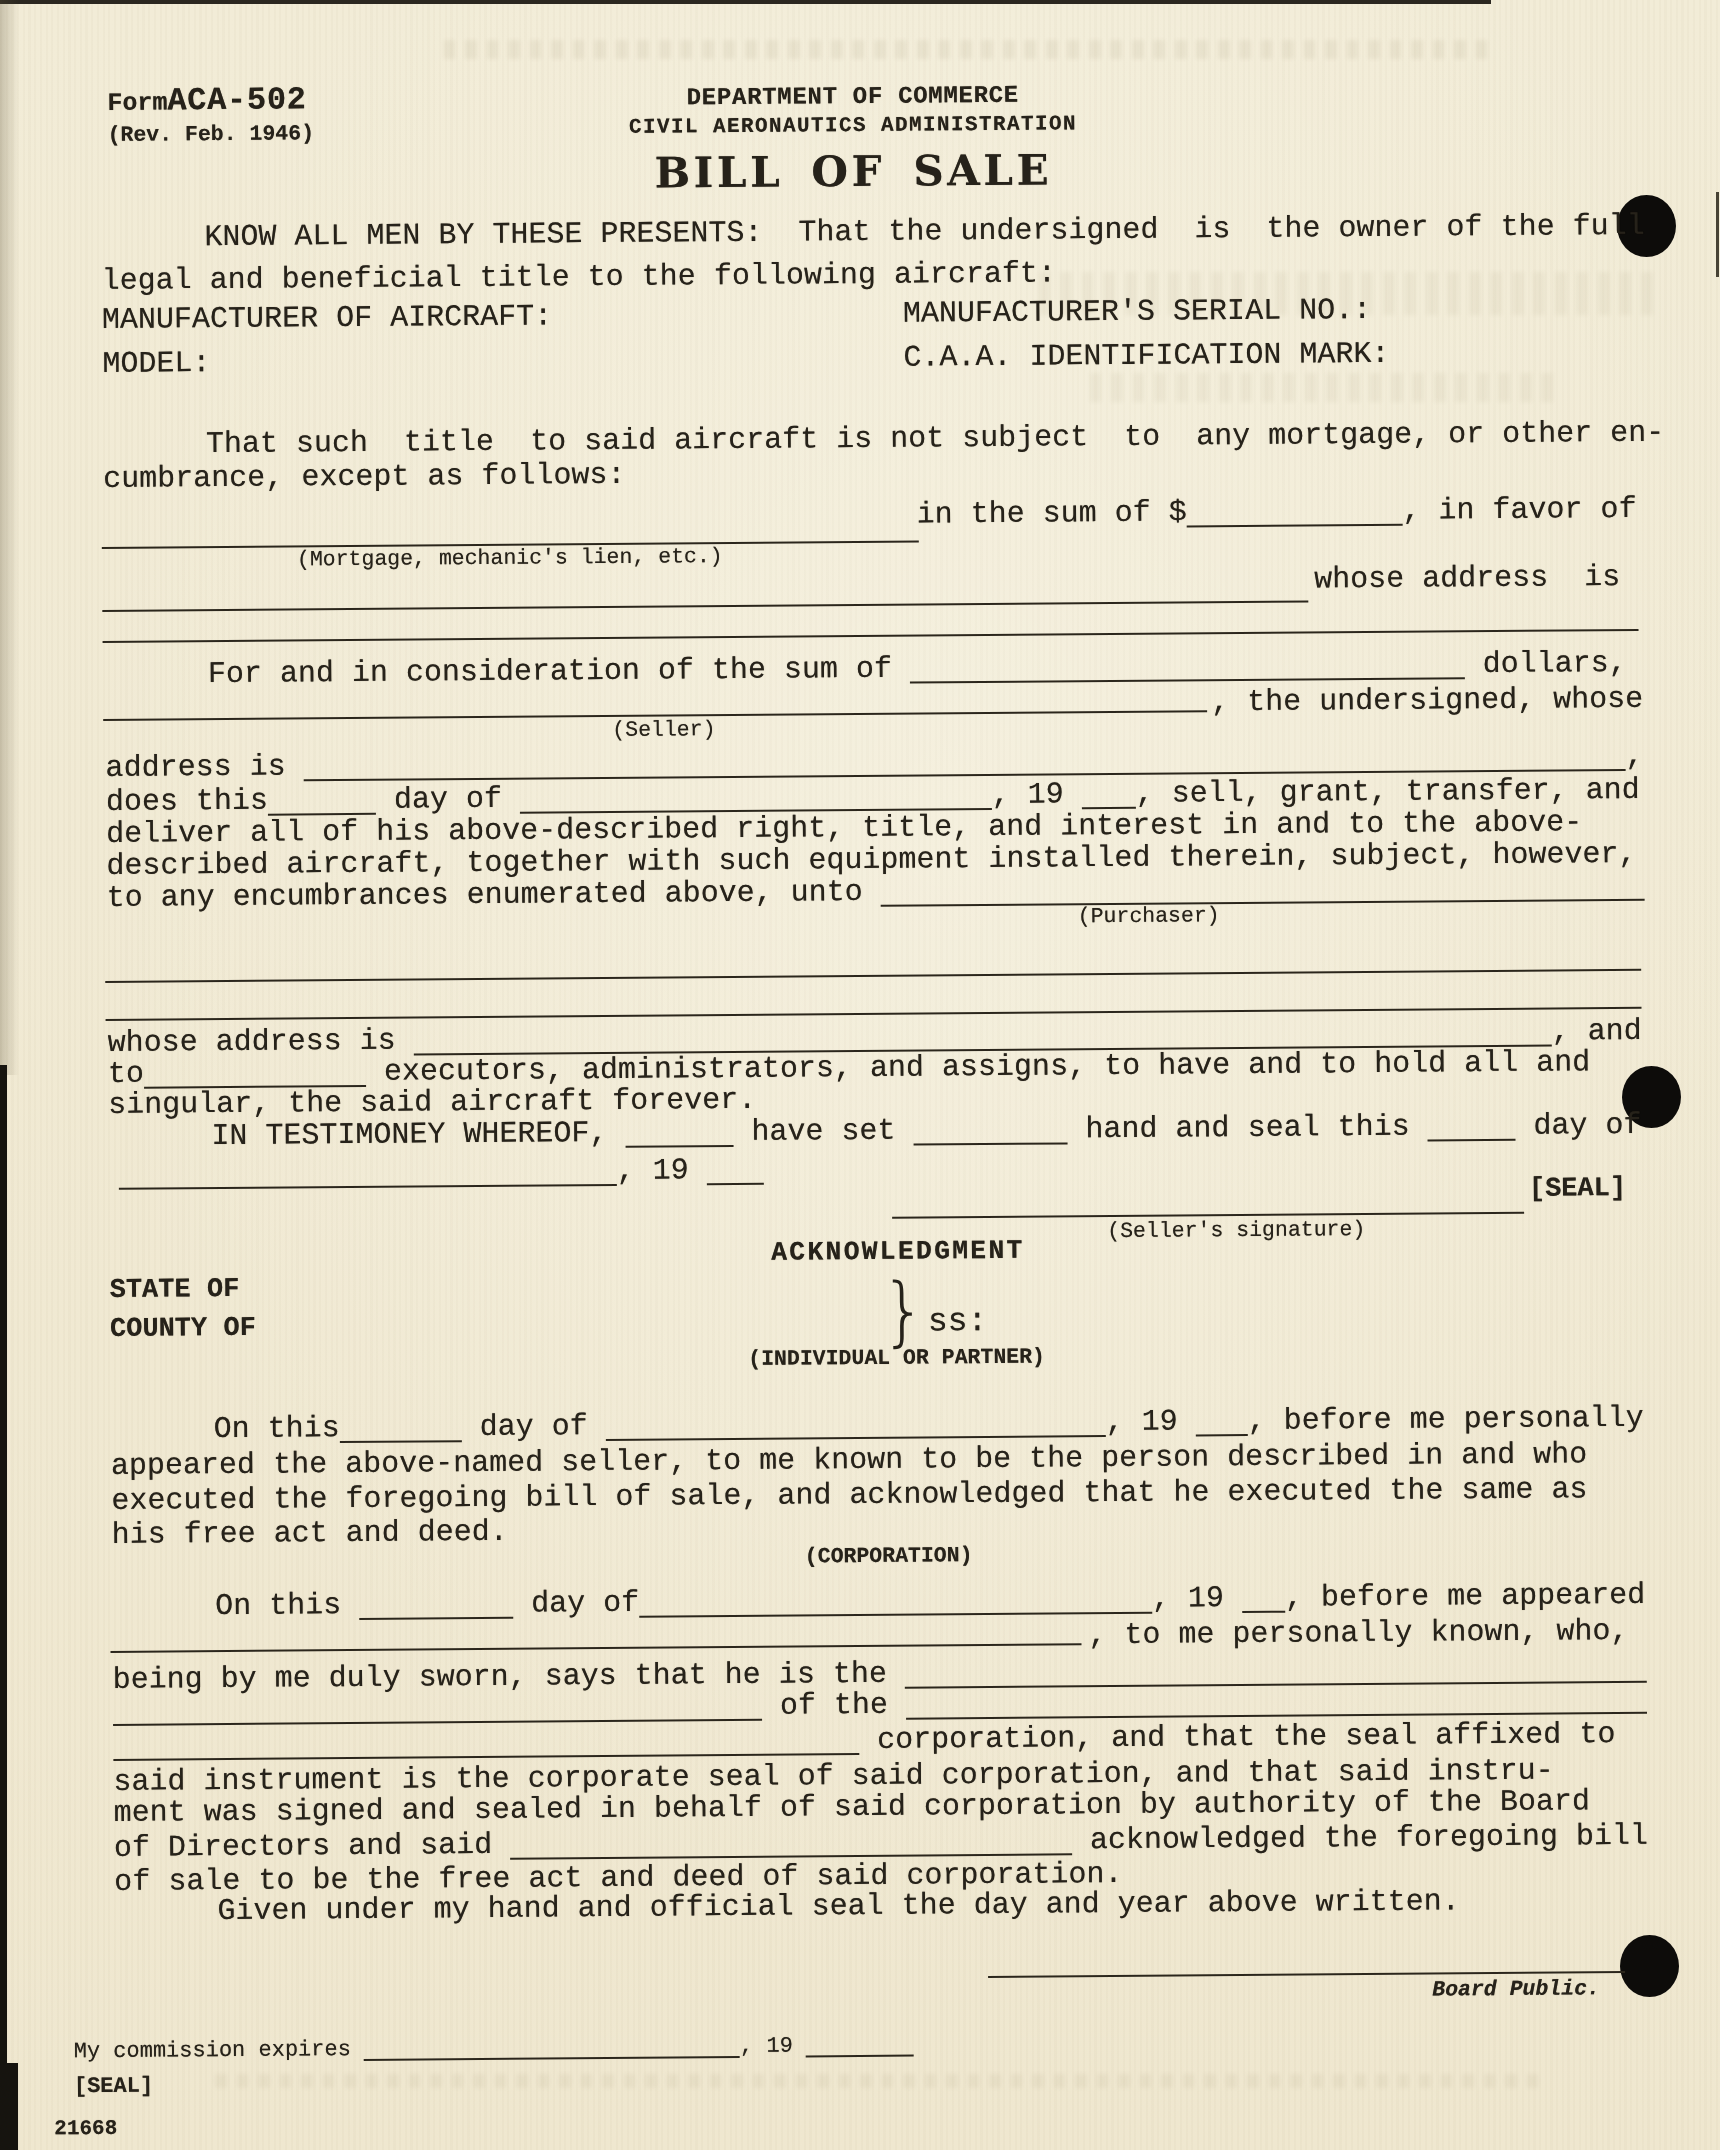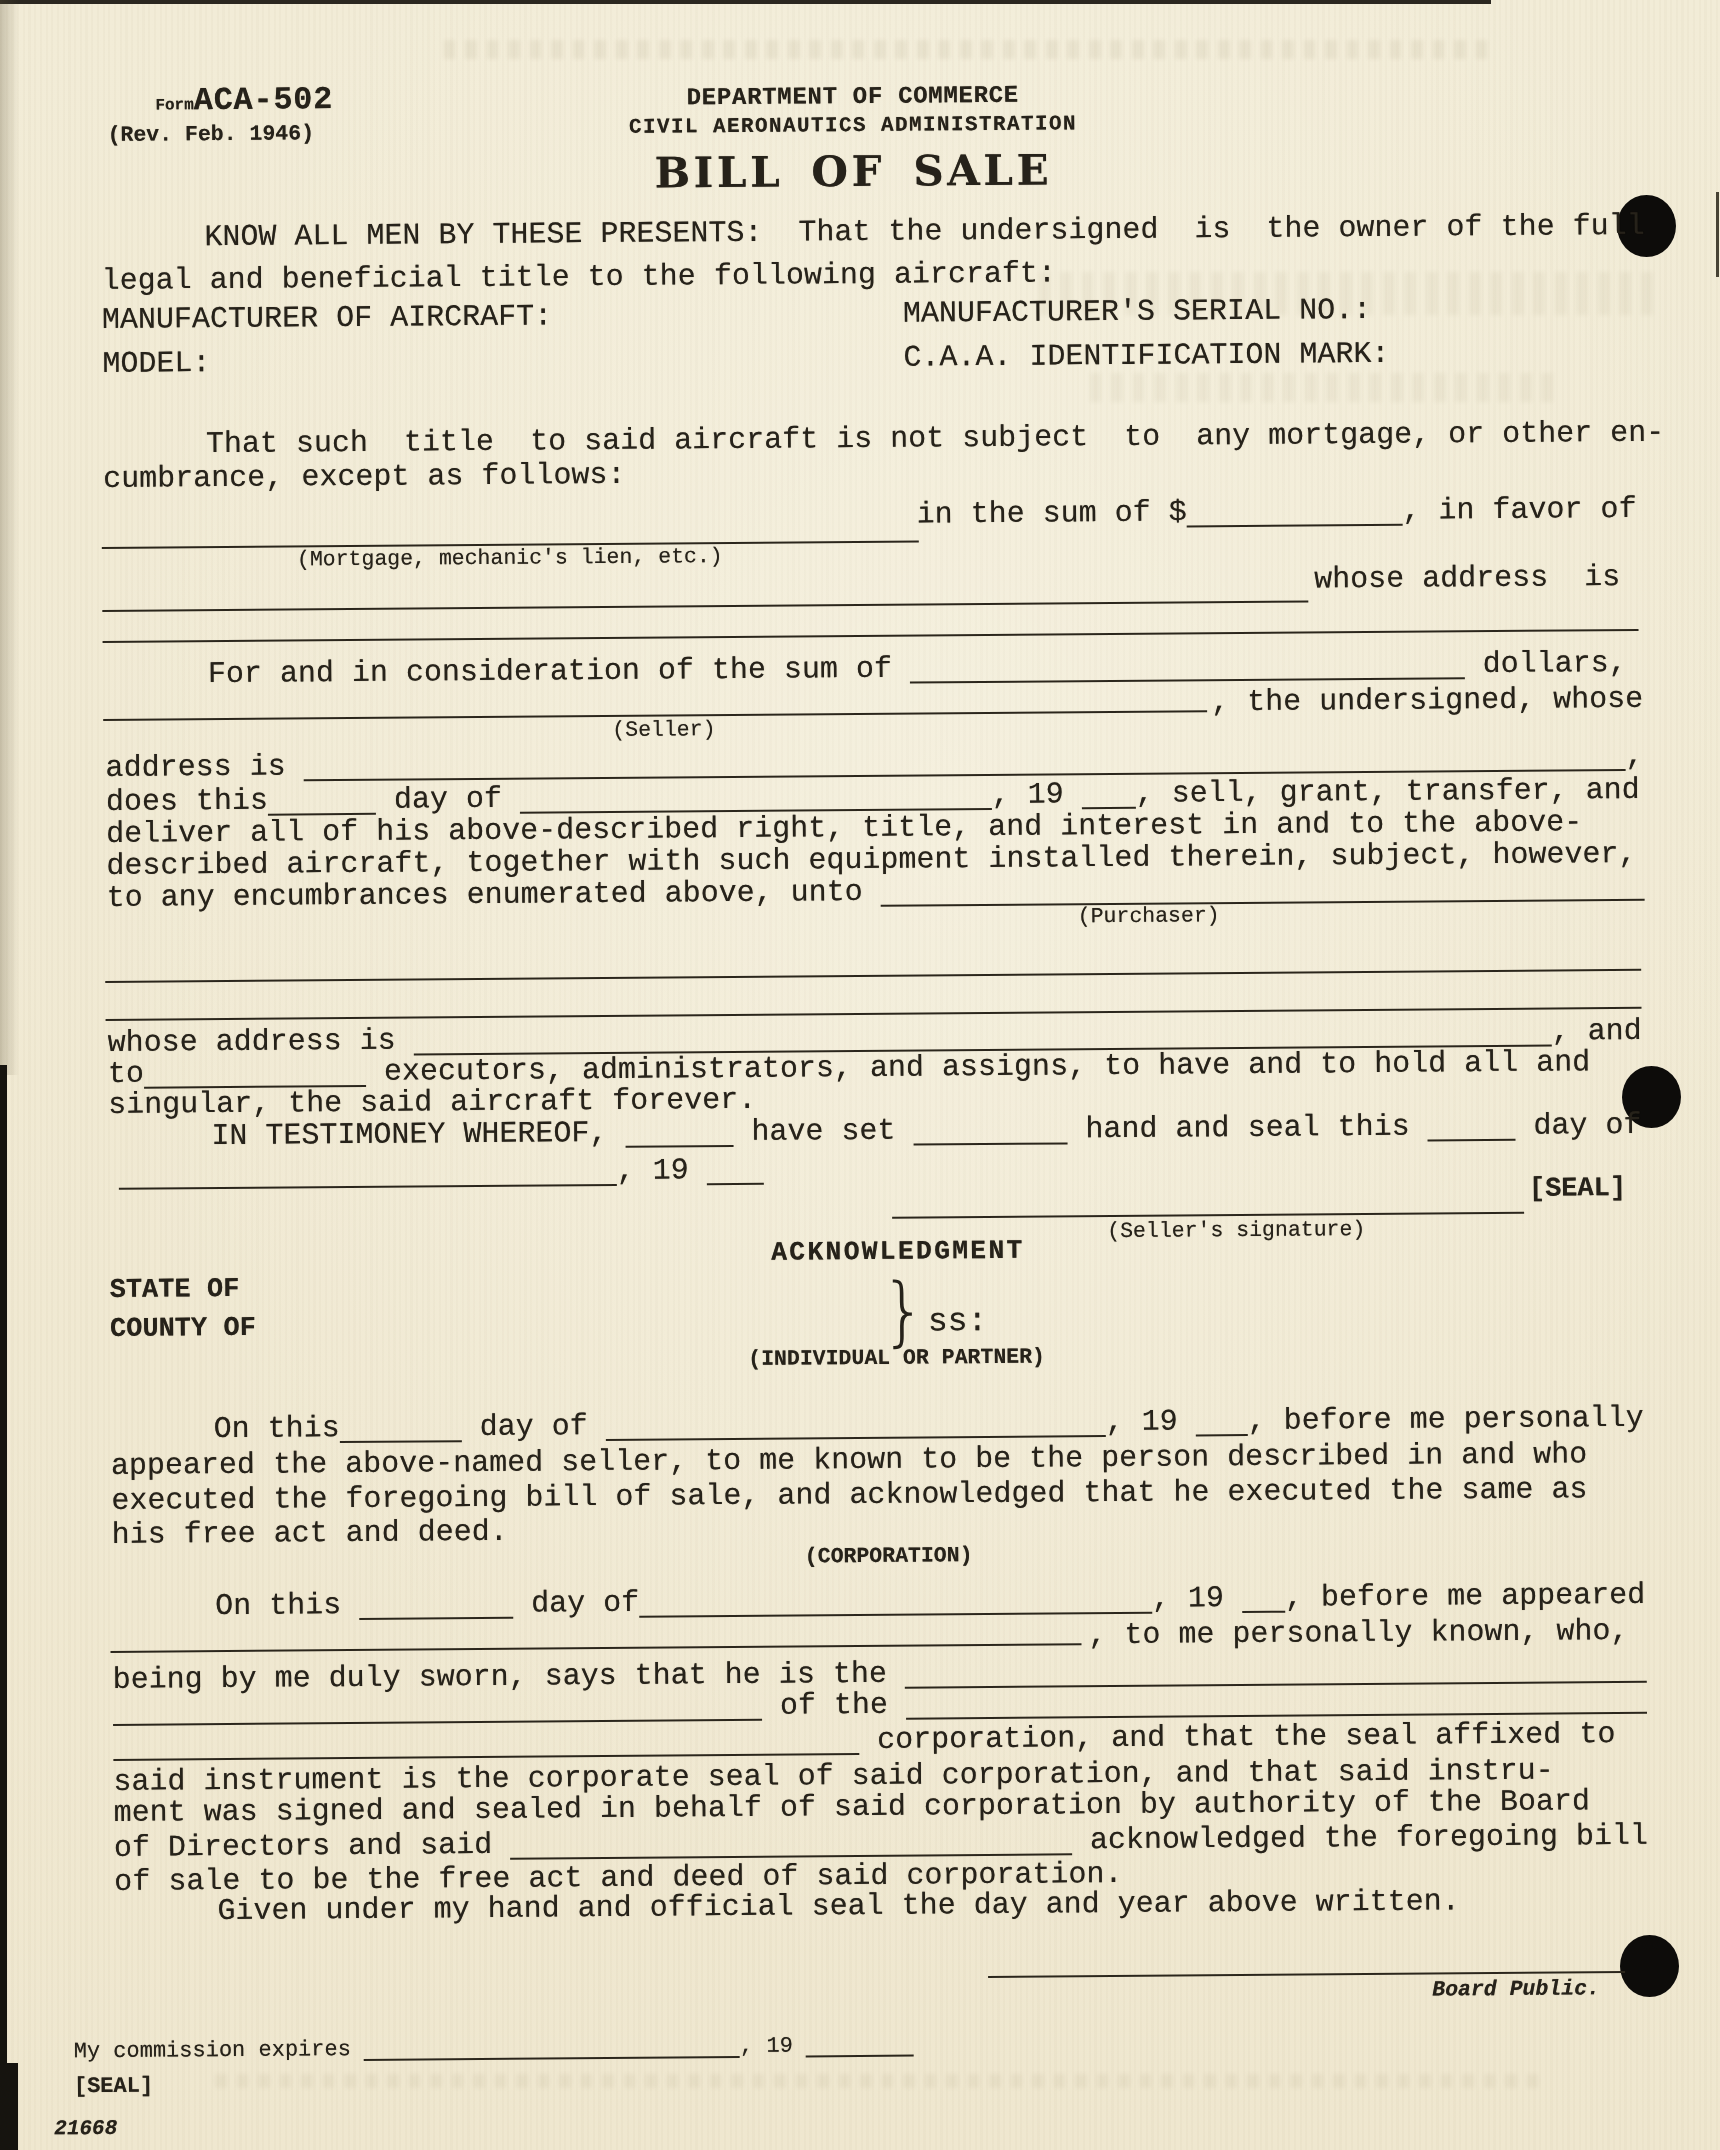--- a/index.html
+++ b/index.html
@@ -55,21 +55,21 @@
   <div class="smudge" style="left:1090px;top:373px;width:473px;height:29px;opacity:.05;"></div>
   <div class="smudge" style="left:215px;top:2074px;width:1326px;height:14.3px;opacity:.06;"></div>
 
   <div class="hole" style="left:1617px;top:195px;"></div>
   <div class="hole" style="left:1622px;top:1066px;"></div>
   <div class="hole" style="left:1620px;top:1935px;"></div>
 
   <div class="sheet">
 
     <div class="row" style="top:80px;left:115px;align-items:baseline;">
-      <span class="b" style="font-size:16px;margin-left:48px;">Form</span><span class="b" style="font-size:32px;letter-spacing:0.7px;">ACA-502</span>
+      <span class="b" style="font-size:25px;">Form</span><span class="b" style="font-size:32px;letter-spacing:0.7px;">ACA-502</span>
     </div>
     <div class="abs b" style="top:119px;left:115px;font-size:21.5px;">(Rev. Feb. 1946)</div>
 
     <div class="hcenter dept" style="top:85px;">DEPARTMENT OF COMMERCE</div>
     <div class="hcenter caa" style="top:115px;">CIVIL AERONAUTICS ADMINISTRATION</div>
     <div class="hcenter title" style="top:151px;">BILL OF SALE</div>
 
     <div class="abs" style="top:217px;left:211px;font-size:30px;">KNOW ALL MEN BY THESE PRESENTS:  That the undersigned  is  the owner of the full</div>
     <div class="abs" style="top:260px;left:108px;font-size:30px;">legal and beneficial title to the following aircraft:</div>
 
@@ -221,17 +221,17 @@
     <div class="line" style="top:1977px;left:981px;width:637px;"></div>
     <div class="abs b it" style="top:1984px;left:1425px;font-size:21.5px;">Board Public.</div>
 
     <div class="row" style="top:2035px;left:66px;font-size:22px;">
       <span>My commission expires </span>
       <span class="ul" style="width:376px;border-bottom-width:2.9px;"></span>
       <span>, 19 </span>
       <span class="ul" style="width:108px;border-bottom-width:2.9px;"></span>
     </div>
     <div class="abs b" style="top:2070px;left:66px;font-size:22px;">[SEAL]</div>
-    <div class="abs b" style="top:2112px;left:46px;font-size:21px;font-style:italic;">21668</div>
+    <div class="abs b" style="top:2112px;left:46px;font-size:21px;">21668</div>
 
   </div>
 </div>
 
 
 </body></html>

